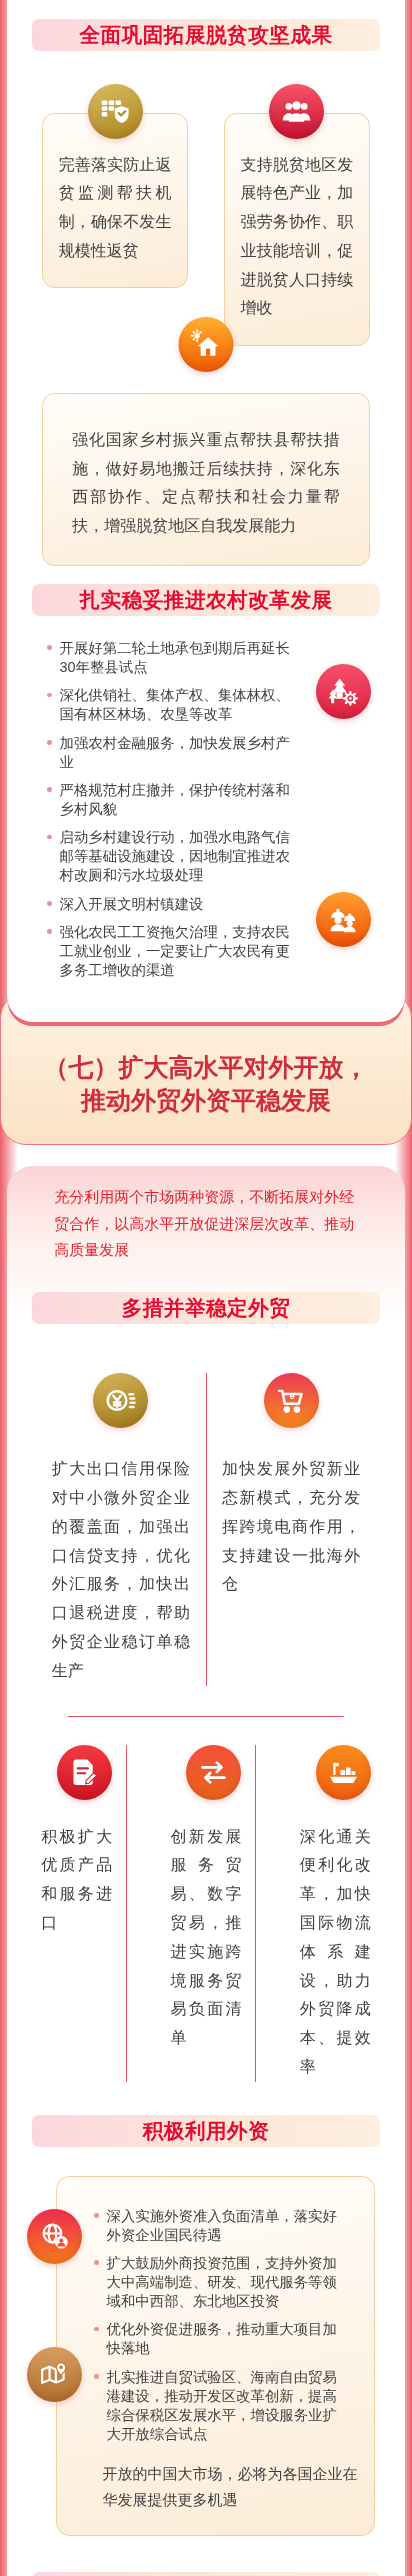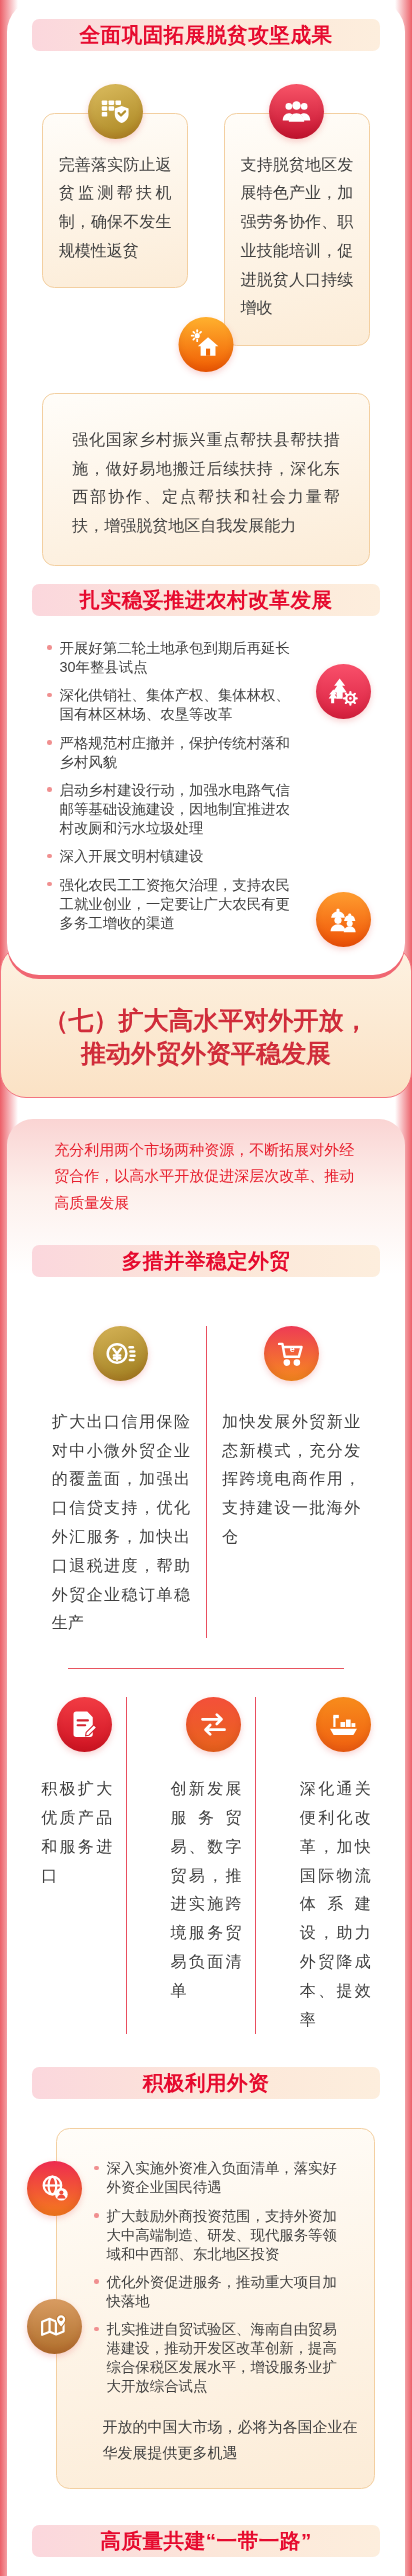--- a/index.html
+++ b/index.html
@@ -77,21 +77,21 @@
   .fdicard{position:relative;background:linear-gradient(170deg,#fffdf9,#fcecd7);border:0.5px solid #f3cfa0;
     border-radius:13.4px;margin:29px 30px 0 49px;padding:26px 15px 23px 33px;}
   .fdicard .ic.posA{position:absolute;left:-30px;top:32px;}
   .fdicard .ic.posB{position:absolute;left:-30px;top:170px;}
   .fdicard .note{margin:17.5px 0 0 12.4px;}
 
   .bricard{position:relative;background:#fff;border:1px solid #f3828d;border-radius:15.5px;
     margin:28px 60px 0 29px;padding:23px 33px 20.6px 18.5px;}
 
   .mt36{margin-top:18px;} .mt56{margin-top:29px;} .mt64{margin-top:33px;} .mt70{margin-top:36px;}
-  .padtop36{padding-top:18.5px;border-radius:32px;}
+  .padtop36{padding-top:18.5px;}
 </style>
 </head>
 <body>
 
 <div class="page">
   <div class="edge left"></div>
   <div class="edge right"></div>
 
   <div class="bigcard padtop36">
     <div class="bar">
@@ -191,20 +191,21 @@
               <path d="M12.6 12.1a4 4 0 017.8 0l.2.9h-8.2z"></path>
               <rect x="15.5" y="7.6" width="2" height="2.6" rx="0.8"></rect>
               <circle cx="16.5" cy="14.9" r="2.2"></circle>
               <path d="M12.2 21.3c0-2.6 1.9-4.4 4.3-4.4s4.3 1.8 4.3 4.4z"></path>
             </g>
           </svg>
       </div>
       <ul class="bullets">
         <li>开展好第二轮土地承包到期后再延长30年整县试点</li>
         <li>深化供销社、集体产权、集体林权、国有林区林场、农垦等改革</li>
+        <li>加强农村金融服务，加快发展乡村产业</li>
         <li>严格规范村庄撤并，保护传统村落和乡村风貌</li>
         <li>启动乡村建设行动，加强水电路气信邮等基础设施建设，因地制宜推进农村改厕和污水垃圾处理</li>
         <li>深入开展文明村镇建设</li>
         <li>强化农民工工资拖欠治理，支持农民工就业创业，一定要让广大农民有更多务工增收的渠道</li>
       </ul>
     </div>
   </div>
 
   <div class="band">
     <div class="band-title">（七）扩大高水平对外开放，</div>

